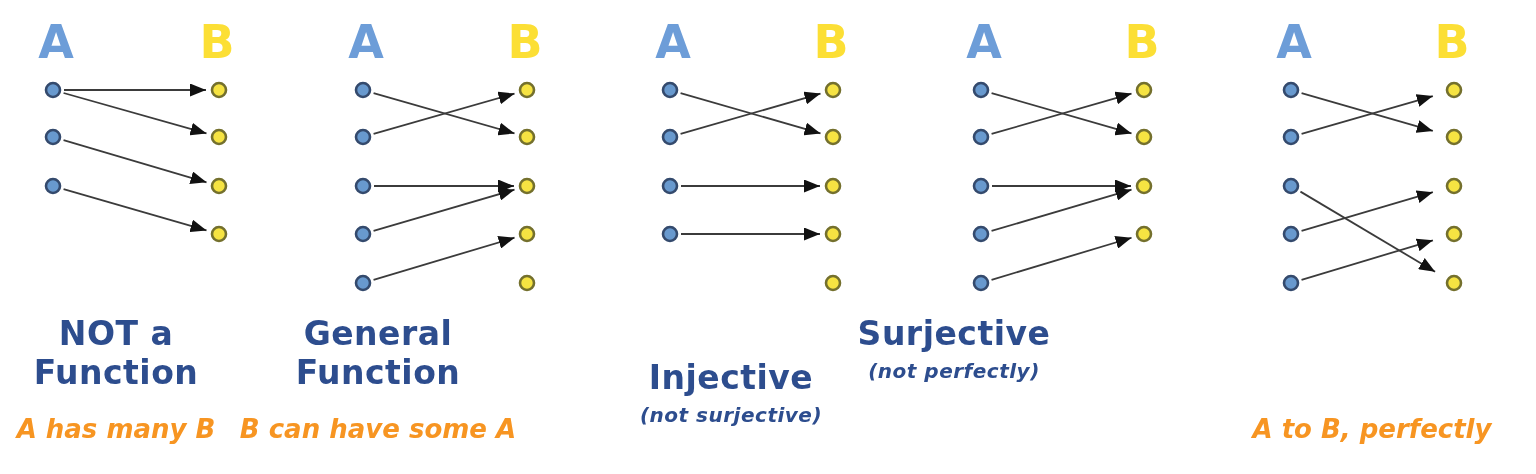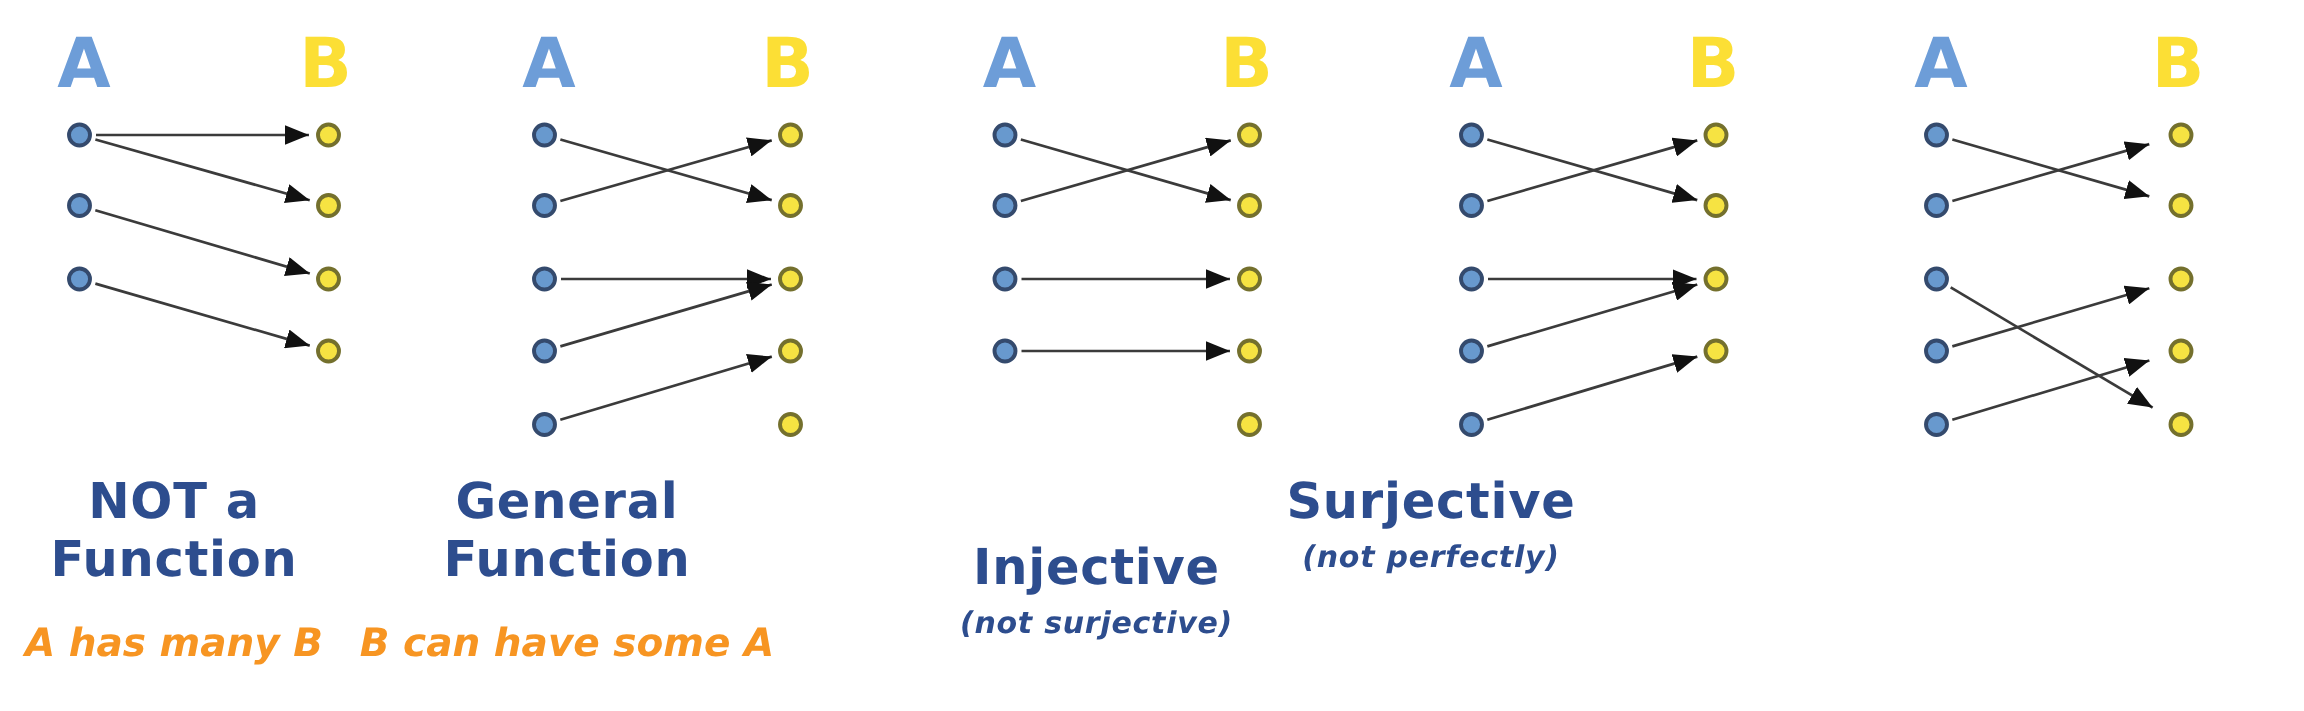--- a/index.html
+++ b/index.html
@@ -174,15 +174,16 @@
     <div class="title1">Injective</div>
     <div class="title2">(not surjective)</div>
   </div>
 
   <div class="ptext t4 small2">
     <div class="title1">Surjective</div>
     <div class="title2">(not perfectly)</div>
   </div>
 
   <div class="ptext t5 small2">
+    <div class="subtitle">A to B, perfectly</div>
   </div>
 
 </div>
 
 </body></html>

